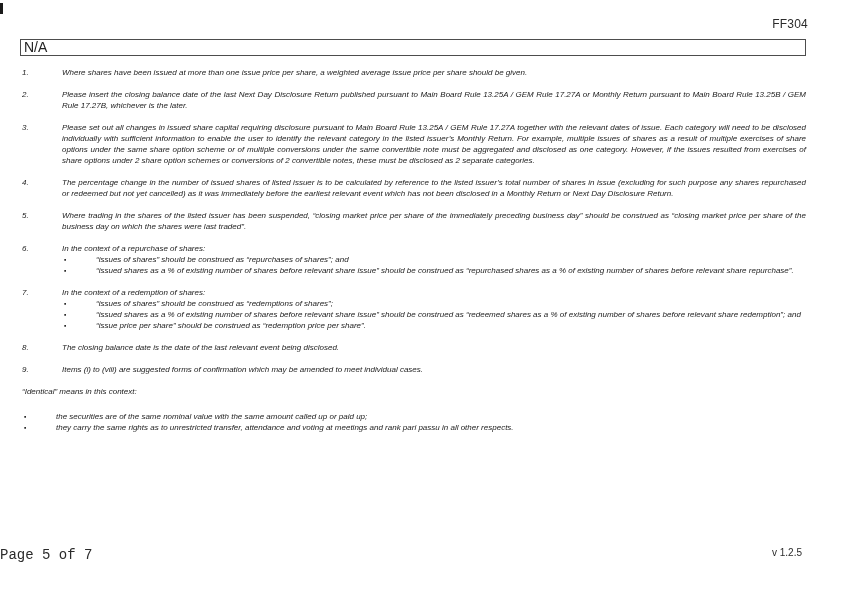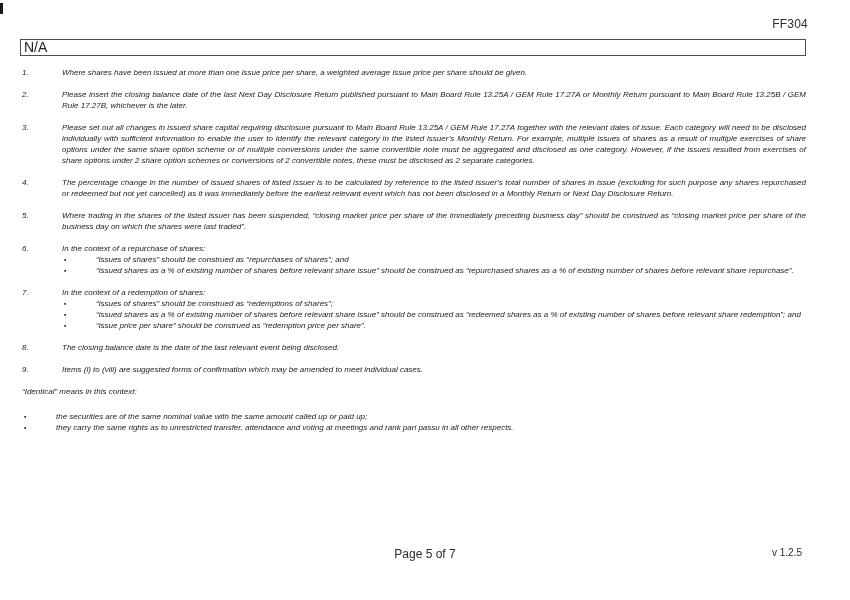--- a/index.html
+++ b/index.html
@@ -40,22 +40,22 @@
   .bullets { }
   .bullets.gap { margin-top:14px; }
   .bullet-row { display:flex; }
   .bullet-marker {
     flex:0 0 34px; width:34px; padding-left:2px; box-sizing:border-box;
     font-style:normal; font-size:6.5px; line-height:11px; color:#1c1c1c;
   }
   .bullet-text { flex:1 1 auto; min-width:0; text-align:justify; }
 
   .footer-page {
-    position:absolute; top:547px; left:0; width:850px; text-align:center;
-    font-size:12px; font-style:normal; color:#2b2b2b;
+    position:absolute; top:547px; left:0; width:850px; 
+    font-size:14px; font-style:normal; color:#2b2b2b;font-family:Liberation Mono, monospace;
   }
   .footer-version {
     position:absolute; top:547px; right:48px;
     font-size:10px; font-style:normal; color:#2b2b2b;
   }
 </style>
 </head>
 <body>
 
 <div class="page">

